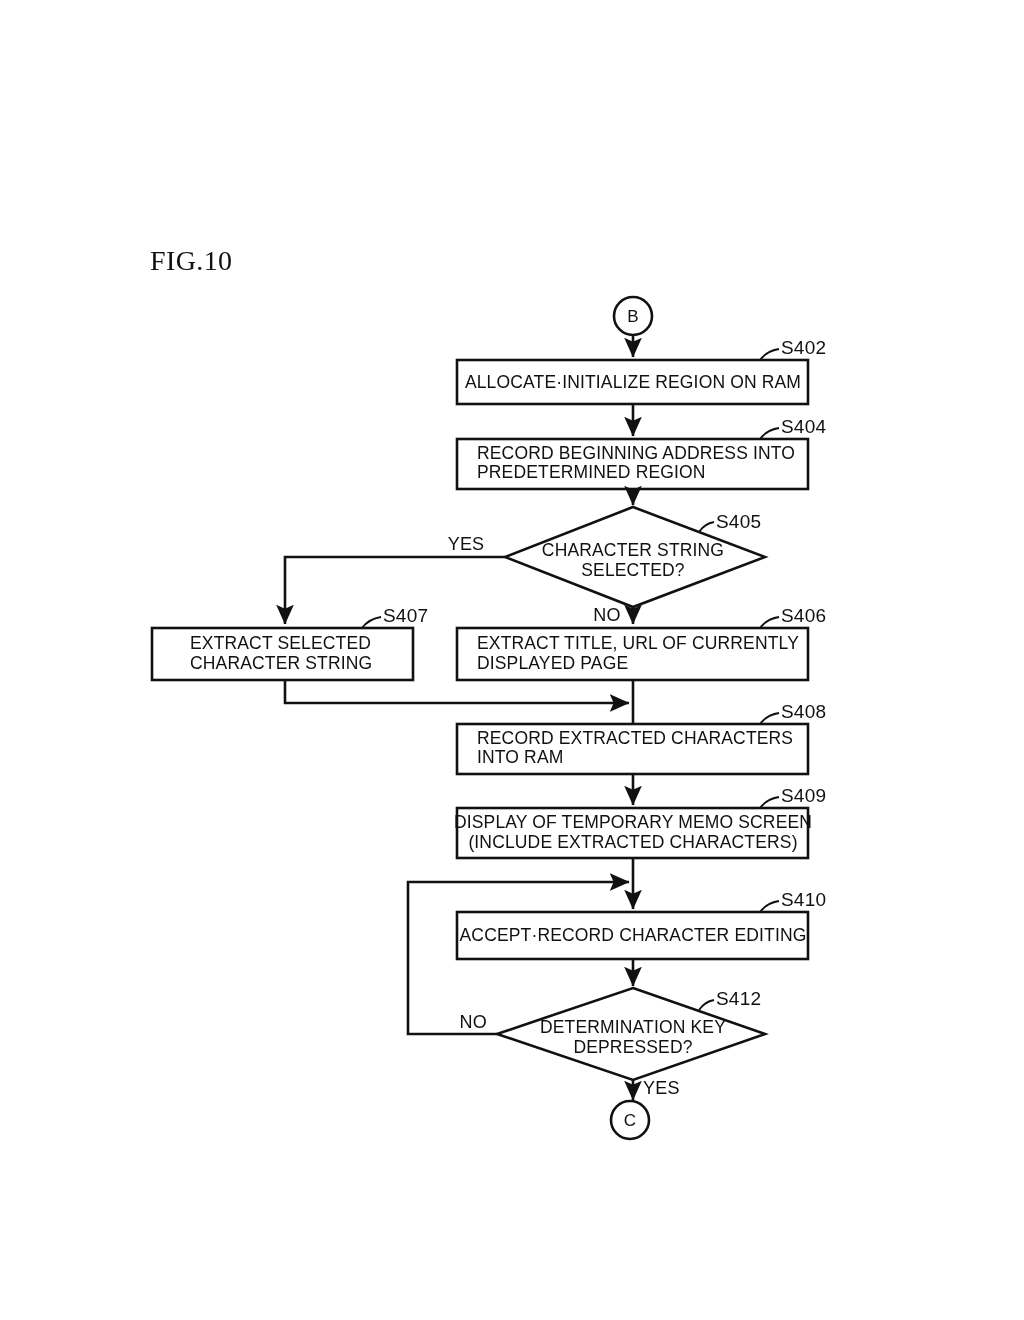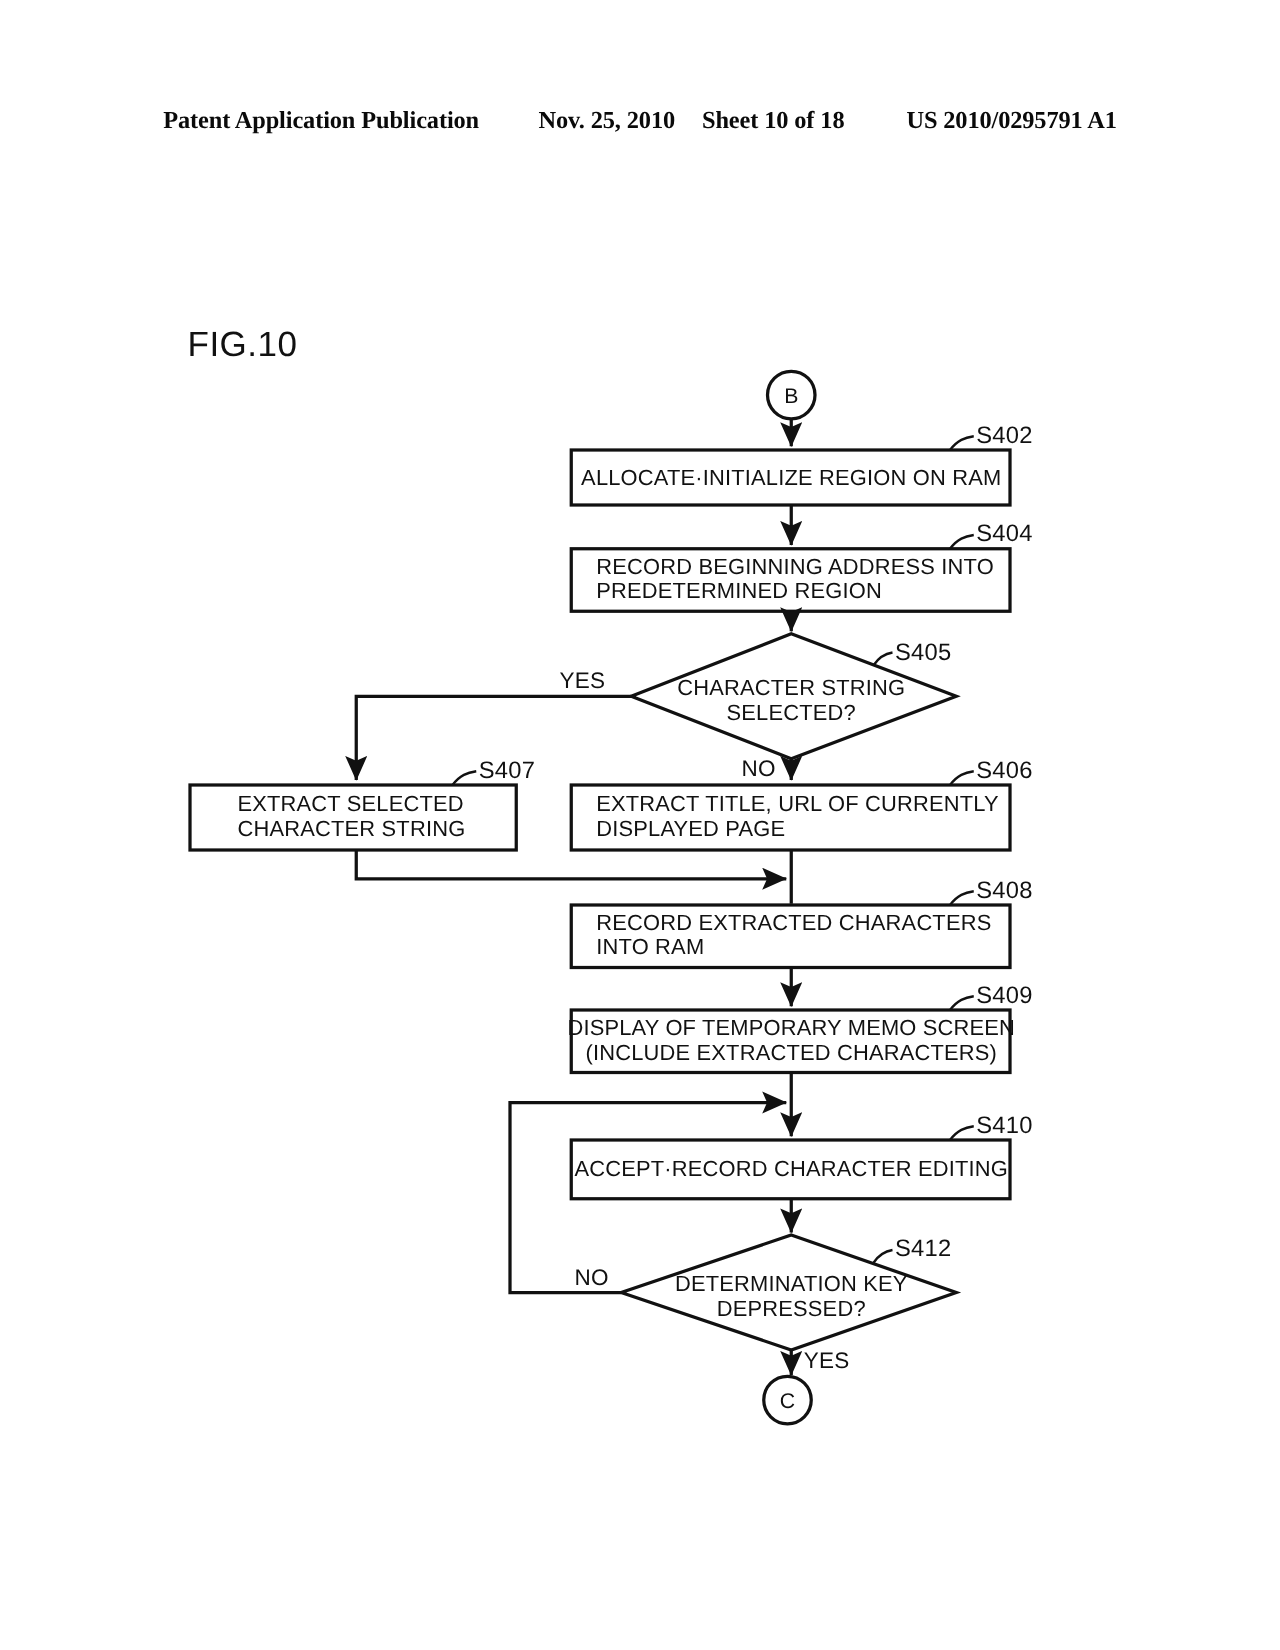--- a/index.html
+++ b/index.html
@@ -32,24 +32,25 @@
   }
   #pub-header span { display: inline-block; vertical-align: baseline; }
   .hdr-gap-a { width: 38px; }
   .hdr-gap-b { width: 12px; }
   .hdr-gap-c { width: 40px; }
 
   
   #fig-label {
     position: absolute;
     left: 150px;
-    top: 260px;
+    top: 245px;
     font-size: 28px;
     color: #111;
     letter-spacing: 0.4px;
+    font-family: Liberation Serif, serif;
   }
 
   
   #flow {
     position: absolute;
     left: 0;
     top: 0;
     width: 1024px;
     height: 1320px;
   }
@@ -99,29 +100,20 @@
     font-size: 17px;
     fill: #111111;
     text-anchor: middle;
   }
 </style>
 </head>
 <body>
 
 <div id="page">
 
-  <div id="pub-header">
-    <span>Patent Application Publication</span>
-    <span class="hdr-gap-a"></span>
-    <span>Nov. 25, 2010</span>
-    <span class="hdr-gap-b"></span>
-    <span>Sheet 10 of 18</span>
-    <span class="hdr-gap-c"></span>
-    <span>US 2010/0295791 A1</span>
-  </div>
 
   <div id="fig-label">FIG.10</div>
 
   <svg id="flow" viewBox="0 0 1024 1320">
     <defs>
       <marker id="arrowhead" markerWidth="9" markerHeight="9" refX="7.4" refY="3.4" orient="auto" markerUnits="strokeWidth">
         <path d="M0,0 L7.6,3.4 L0,6.8 L1.5,3.4 Z" fill="#111111"></path>
       </marker>
     </defs>
 

